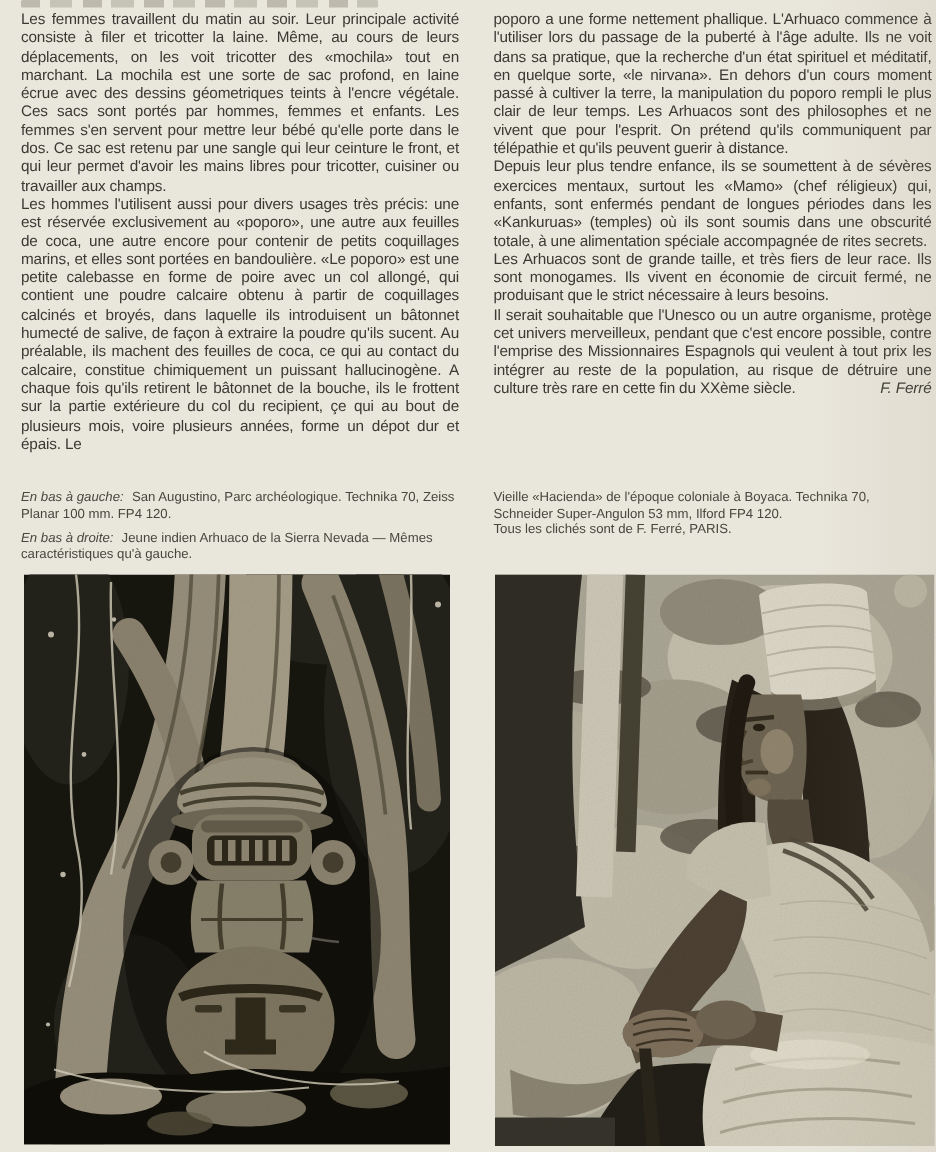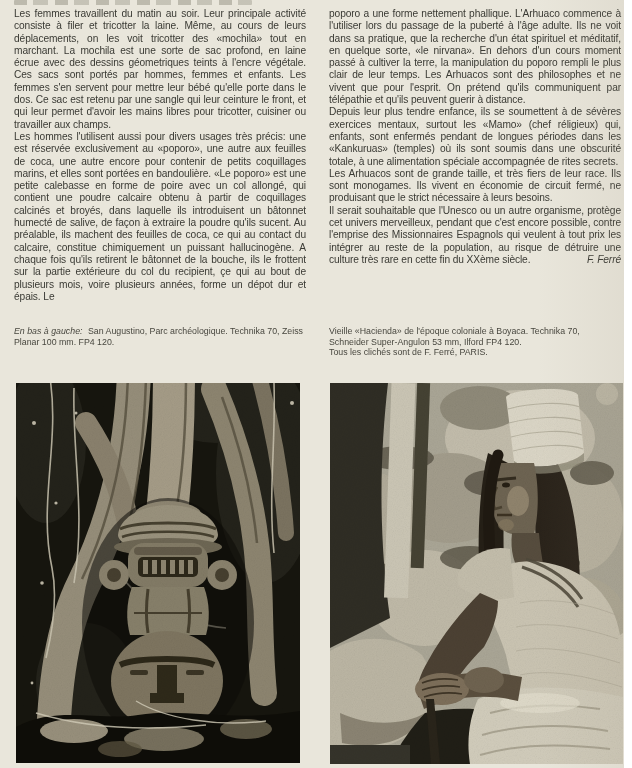--- a/index.html
+++ b/index.html
@@ -70,20 +70,24 @@
     <p>Depuis leur plus tendre enfance, ils se soumettent à de sévères exercices mentaux, surtout les «Mamo» (chef réligieux) qui, enfants, sont enfermés pendant de longues périodes dans les «Kankuruas» (temples) où ils sont soumis dans une obscurité totale, à une alimentation spéciale accompagnée de rites secrets.</p>
     <p>Les Arhuacos sont de grande taille, et très fiers de leur race. Ils sont monogames. Ils vivent en économie de circuit fermé, ne produisant que le strict nécessaire à leurs besoins.</p>
     <p>Il serait souhaitable que l'Unesco ou un autre organisme, protège cet univers merveilleux, pendant que c'est encore possible, contre l'emprise des Missionnaires Espagnols qui veulent à tout prix les intégrer au reste de la population, au risque de détruire une culture très rare en cette fin du XXème siècle.</p>
     <div class="sig-line">F. Ferré</div>
   </div>
 
   <div class="captions captions-left">
     <p class="caption">
       <em class="lead">En bas à gauche:</em>
       <span>San Augustino, Parc archéologique. Technika 70, Zeiss Planar 100 mm. FP4 120.</span>
+    </p>
+    <p class="caption">
+      <em class="lead">En bas à droite:</em>
+      <span>Jeune indien Arhuaco de la Sierra Nevada — Mêmes caractéristiques qu'à gauche.</span>
     </p>
   </div>
 
   <div class="captions captions-right">
     <p class="caption" style="margin-bottom:0;">
       <span>Vieille «Hacienda» de l'époque coloniale à Boyaca. Technika 70, Schneider Super-Angulon 53 mm, Ilford FP4 120.</span>
     </p>
     <p class="caption caption-credit">Tous les clichés sont de F. Ferré, PARIS.</p>
   </div>
 

